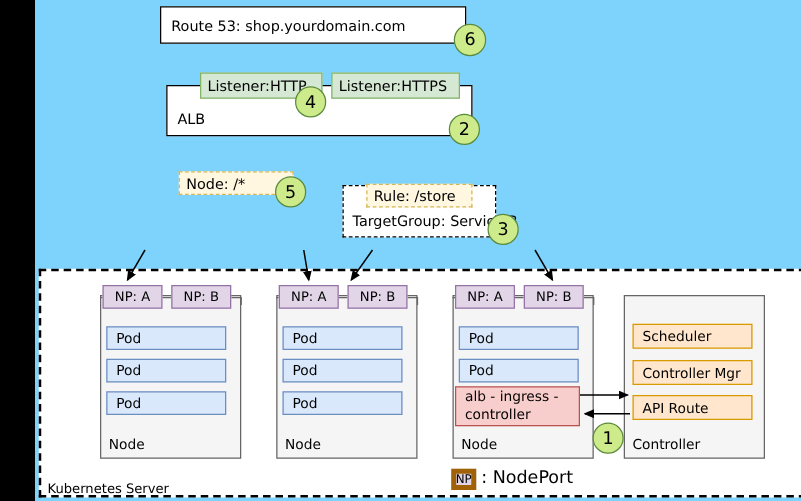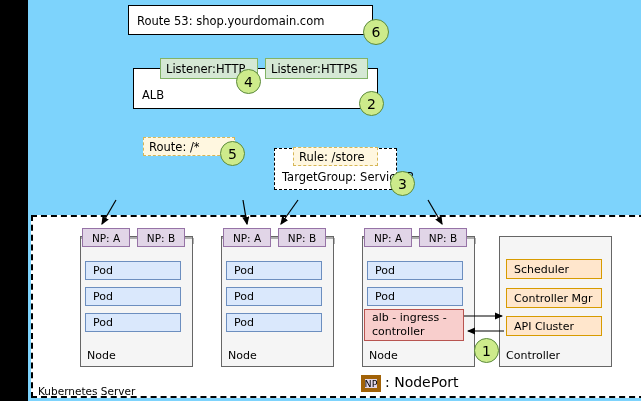--- a/index.html
+++ b/index.html
@@ -184,21 +184,21 @@
   <div class="badge" style="left:335px; top:19px; width:24px; height:24px;">6</div>
 
   <div class="box white-box" style="left:105px; top:68px; width:245px; height:41px;">
     <span class="lbl" style="bottom:6px;">ALB</span>
   </div>
   <div class="box green-box" style="left:132px; top:58px; width:98px; height:21px; z-index:10;">Listener:HTTP</div>
   <div class="box green-box" style="left:237px; top:58px; width:103px; height:21px; z-index:10;">Listener:HTTPS</div>
   <div class="badge" style="left:208px; top:69px; width:23px; height:23px;">4</div>
   <div class="badge" style="left:331px; top:91px; width:23px; height:23px;">2</div>
 
-  <div class="box rule-box" style="left:115px; top:137px; width:92px; height:19px; z-index:10;">Route: /*</div>
+  <div class="box rule-box" style="left:115px; top:137px; width:92px; height:19px; z-index:10;">Node: /*</div>
   <div class="badge" style="left:192px; top:141px; width:23px; height:23px;">5</div>
 
   <div class="box tg-box" style="left:246px; top:148px; width:123px; height:42px;">
     <span class="lbl">TargetGroup: Service B</span>
   </div>
   <div class="box rule-box" style="left:265px; top:147px; width:85px; height:19px; z-index:10;">Rule: /store</div>
   <div class="badge" style="left:362px; top:171px; width:23px; height:23px;">3</div>
 
   <div class="box cluster" style="left:3px; top:215px; width:634px; height:183px;"></div>
   <span class="cluster-label" style="left:10px; top:385px;">Kubernetes Server</span>
@@ -228,21 +228,21 @@
   <div class="box np-box" style="left:391px; top:228px; width:48px; height:19px; z-index:10;">NP: B</div>
   <div class="box pod-box" style="left:339px; top:261px; width:96px; height:19px;">Pod</div>
   <div class="box pod-box" style="left:339px; top:287px; width:96px; height:19px;">Pod</div>
   <div class="box red-box" style="left:336px; top:309px; width:100px; height:32px; z-index:10;">alb - ingress - controller</div>
 
   <div class="box node-box" style="left:471px; top:236px; width:113px; height:131px;">
     <span class="node-lbl">Controller</span>
   </div>
   <div class="box orange-box" style="left:478px; top:259px; width:96px; height:20px;">Scheduler</div>
   <div class="box orange-box" style="left:478px; top:288px; width:96px; height:20px;">Controller Mgr</div>
-  <div class="box orange-box" style="left:478px; top:316px; width:96px; height:20px;">API Cluster</div>
+  <div class="box orange-box" style="left:478px; top:316px; width:96px; height:20px;">API Route</div>
   <div class="badge" style="left:446px; top:338px; width:23px; height:23px;">1</div>
 
   <div class="box legend-np" style="left:333px; top:375px; width:20px; height:17px;">NP</div>
   <span class="legend-txt" style="left:357px; top:374px;">: NodePort</span>
 
   <svg class="overlay" viewBox="0 0 641 401" xmlns="http://www.w3.org/2000/svg">
     <defs>
       <marker id="arrowhead" markerWidth="7" markerHeight="7" refX="6" refY="3" orient="auto" markerUnits="strokeWidth">
         <path d="M0,0 L7,3 L0,6 Z" fill="#000000"></path>
       </marker>

